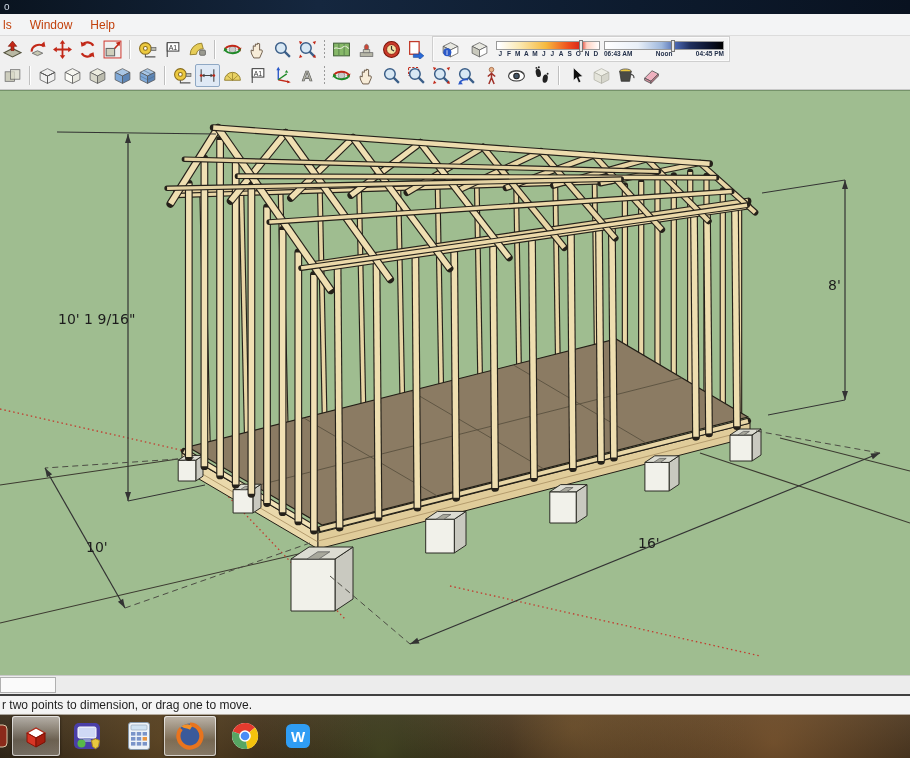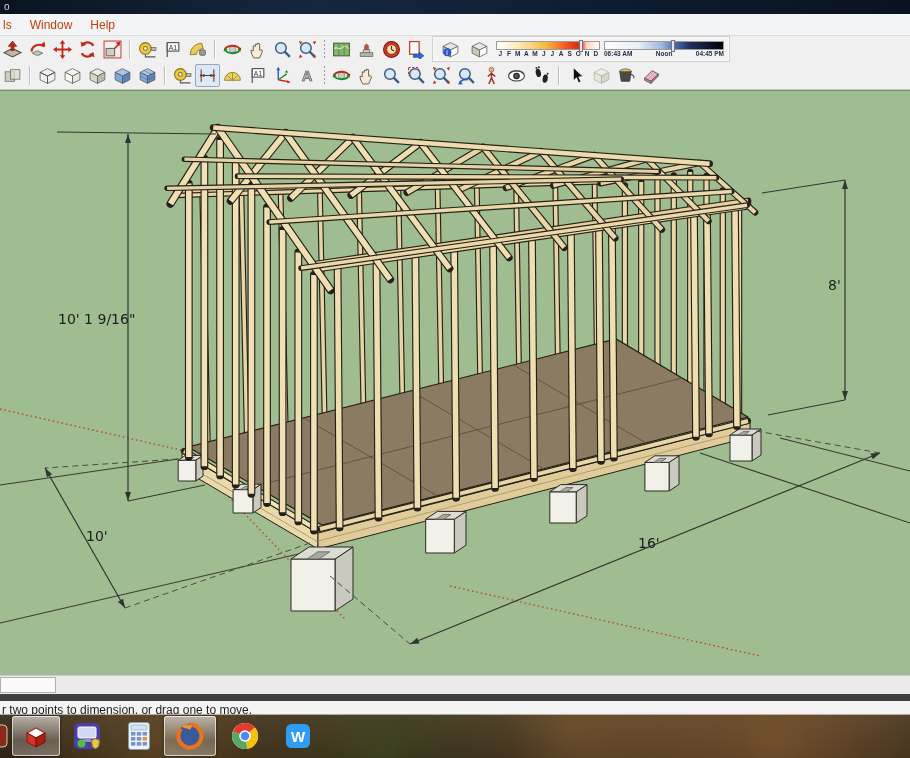--- a/index.html
+++ b/index.html
@@ -30,21 +30,21 @@
   .slider .labels span{flex:1;text-align:center;}
   .slider .labels.time span{flex:initial;}
   .slider .labels.time{justify-content:space-between;width:120px;}
   #viewport{position:absolute;top:90px;left:0;width:910px;height:585px;background:#9fbd90;
     border-top:1px solid #75936a;box-sizing:border-box;overflow:hidden;}
   #scene{position:absolute;top:0;left:0;}
   .dim-label{position:absolute;font-family:"DejaVu Sans",sans-serif;font-size:14px;color:#1d1d1d;white-space:nowrap;}
   #substrip{position:absolute;top:675px;left:0;width:100%;height:19px;background:#ececec;border-top:1px solid #c9c9c9;box-sizing:border-box;}
   #substrip-box{position:absolute;top:1px;left:0;width:56px;height:16px;background:#fafafa;border:1px solid #b0b0b0;box-sizing:border-box;}
   #statusbar{position:absolute;top:694px;left:0;width:100%;height:20px;background:#f4f4f4;
-    border-top:7px solid #404040;font-size:12px;color:#1e1e1e;line-height:19px;padding-left:2px;box-sizing:border-box;}
+    border-top:2px solid #404040;font-size:12px;color:#1e1e1e;line-height:19px;padding-left:2px;box-sizing:border-box;}
   #taskbar{position:absolute;top:714px;left:0;width:100%;height:44px;
     background-image:
       radial-gradient(circle at 18% 60%, rgba(130,95,45,.55), transparent 28%),
       radial-gradient(circle at 42% 85%, rgba(95,105,45,.45), transparent 24%),
       radial-gradient(circle at 63% 30%, rgba(145,105,55,.5), transparent 30%),
       radial-gradient(circle at 85% 65%, rgba(170,115,60,.55), transparent 34%),
       linear-gradient(#3a3226,#221c13);
     display:flex;align-items:center;box-sizing:border-box;}
   #taskbar::before{content:"";position:absolute;top:0;left:0;width:100%;height:1px;background:rgba(255,255,255,.55);}
   .tb-item{height:40px;display:flex;align-items:center;justify-content:center;border-radius:3px;flex:0 0 auto;}
@@ -619,21 +619,21 @@
         <line x1="125.0" y1="517.0" x2="310.0" y2="452.0" stroke="#4c4c44" stroke-width="1" stroke-dasharray="6 4"></line>
         <line x1="330.0" y1="485.0" x2="410.0" y2="553.0" stroke="#4c4c44" stroke-width="1" stroke-dasharray="6 4"></line>
         <line x1="410.0" y1="553.0" x2="880.0" y2="362.0" stroke="#333" stroke-width="1.2"></line>
         <polygon points="410,553 417.2,546.8 419.5,552.4" fill="#333"></polygon>
         <polygon points="880,362 872.8,368.2 870.5,362.6" fill="#333"></polygon>
         <line x1="880.0" y1="362.0" x2="756.0" y2="340.0" stroke="#4c4c44" stroke-width="1" stroke-dasharray="6 4"></line>
       </g>
     </svg>
   <div class="dim-label" style="left:58px;top:220px">10' 1 9/16"</div>
   <div class="dim-label" style="left:828px;top:186px">8'</div>
-  <div class="dim-label" style="left:86px;top:437px">10'</div>
+  <div class="dim-label" style="left:86px;top:448px">10'</div>
   <div class="dim-label" style="left:638px;top:444px">16'</div>
 </div>
 
 <div id="substrip">
   <div id="substrip-box"></div>
 </div>
 
 <div id="statusbar">
   <span>r two points to dimension, or drag one to move.</span>
 </div>

